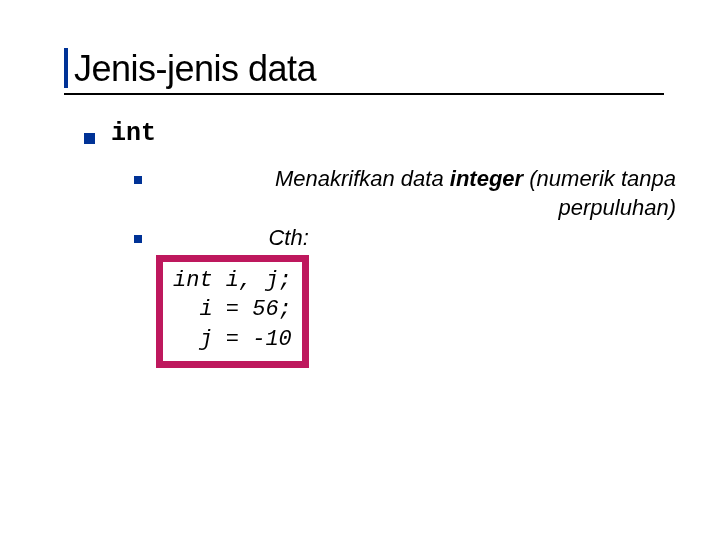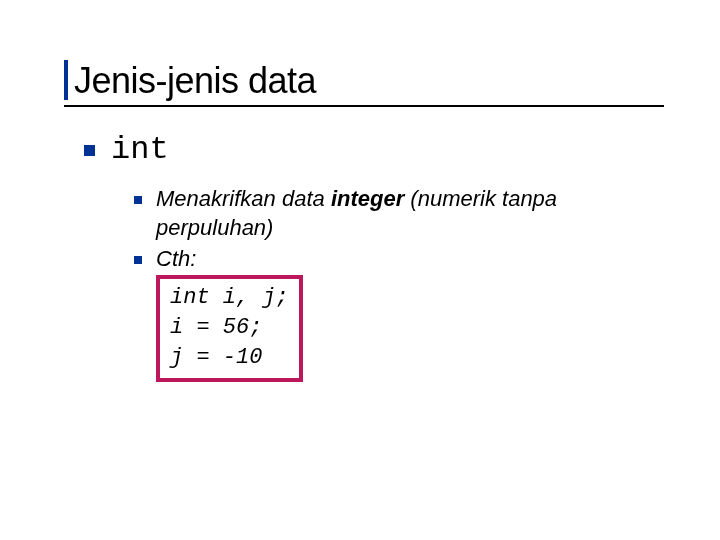--- a/index.html
+++ b/index.html
@@ -1,31 +1,31 @@
 <!DOCTYPE html>
 <html><head>
 <meta charset="utf-8">
 <style>
   * { margin: 0; padding: 0; box-sizing: border-box; }
   html, body { width: 720px; height: 540px; background: #fff; font-family: Verdana, Geneva, sans-serif; color: #000; }
-  .slide { position: relative; width: 720px; height: 540px; padding: 60px 40px 40px 64px; }
+  .slide { position: relative; width: 720px; height: 540px; padding: 48px 40px 40px 64px; text-align: right; }
   .title-wrap { display: flex; align-items: baseline; gap: 0; }
   .title-bar { width: 4px; height: 40px; background: #003296; margin-right: 6px; align-self: flex-end; margin-bottom: 4px; }
   .title { font-size: 36px; font-weight: 400; letter-spacing: -0.5px; }
   .title-underline { height: 2px; background: #000; width: 600px; margin-top: 1px; margin-left: 0; }
   .body { margin-top: 24px; padding-left: 20px; }
   .l1 { display: flex; align-items: flex-start; }
   .bullet-l1 { width: 11px; height: 11px; background: #003296; flex: 0 0 11px; margin-top: 14px; margin-right: 16px; }
-  .l1-text { font-family: "Courier New", Courier, monospace; font-size: 32px; line-height: 1.2; }
+  .l1-text { font-family: "Courier New", Courier, monospace; font-size: 25px; line-height: 1.2; font-weight: bold; }
   .sub { margin-top: 16px; padding-left: 50px; }
   .l2 { display: flex; align-items: flex-start; margin-bottom: 2px; font-style: italic; }
   .bullet-l2 { width: 8px; height: 8px; background: #003296; flex: 0 0 8px; margin-top: 11px; margin-right: 14px; }
   .l2-body { font-size: 22px; line-height: 1.3; max-width: 520px; }
   .bold { font-weight: 700; }
-  .code-box { border: 4px solid #be185d; padding: 4px 10px 6px 10px; margin-top: 2px; margin-left: 0; display: inline-block; font-family: "Courier New", Courier, monospace; font-size: 22px; line-height: 1.35; white-space: pre; }
+  .code-box { border: 7px solid #be185d; padding: 4px 10px 6px 10px; margin-top: 2px; margin-left: 0; display: inline-block; font-family: "Courier New", Courier, monospace; font-size: 22px; line-height: 1.35; white-space: pre; }
 </style>
 </head>
 <body>
 
 <div class="slide">
   <div class="title-wrap">
     <div class="title-bar"></div>
     <h1 class="title">Jenis-jenis data</h1>
   </div>
   <div class="title-underline"></div>

